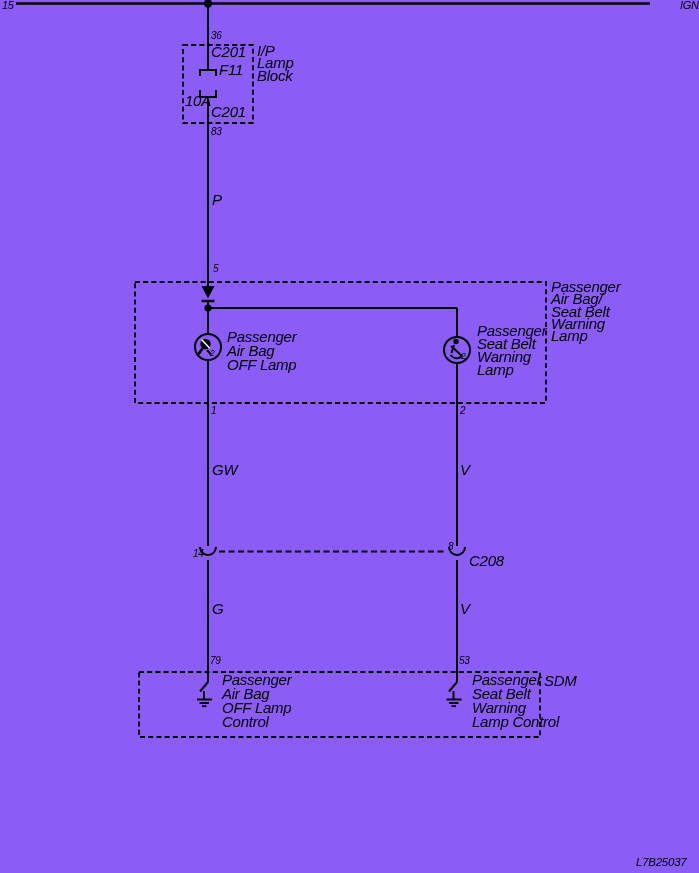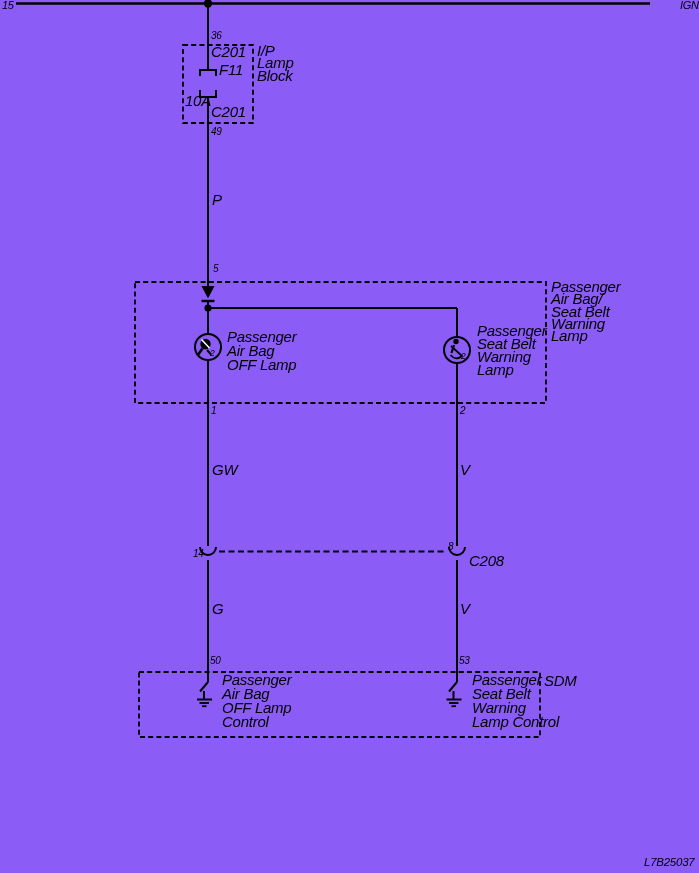--- a/index.html
+++ b/index.html
@@ -92,21 +92,21 @@
   </svg>
 
   <div class="txt rail" style="left:2px;top:-1px;">15</div>
   <div class="txt rail" style="left:680px;top:-1px;">IGN1</div>
 
   <div class="txt pin" style="left:211px;top:30px;">36</div>
   <div class="txt" style="left:211px;top:46px;">C201</div>
   <div class="txt" style="left:219px;top:64px;">F11</div>
   <div class="txt" style="left:185px;top:75px;margin-top:20px;">10A</div>
   <div class="txt" style="left:211px;top:106px;">C201</div>
-  <div class="txt pin" style="left:211px;top:126px;">49</div>
+  <div class="txt pin" style="left:211px;top:126px;">83</div>
 
   <div class="txt lines lh12" style="left:257px;top:45px;">
     <span>I/P</span>
     <span>Lamp</span>
     <span>Block</span>
   </div>
 
   <div class="txt" style="left:212px;top:194px;">P</div>
   <div class="txt pin" style="left:213px;top:263px;">5</div>
 
@@ -139,34 +139,34 @@
   <div class="txt" style="left:212px;top:464px;">GW</div>
   <div class="txt" style="left:460px;top:464px;">V</div>
 
   <div class="txt pin" style="left:193px;top:548px;">14</div>
   <div class="txt pin" style="left:448px;top:541px;">8</div>
   <div class="txt" style="left:469px;top:555px;">C208</div>
 
   <div class="txt" style="left:212px;top:603px;">G</div>
   <div class="txt" style="left:460px;top:603px;">V</div>
 
-  <div class="txt pin" style="left:210px;top:655px;">50</div>
+  <div class="txt pin" style="left:210px;top:655px;">79</div>
   <div class="txt pin" style="left:459px;top:655px;">53</div>
 
   <div class="txt lines lh14" style="left:222px;top:673px;">
     <span>Passenger</span>
     <span>Air Bag</span>
     <span>OFF Lamp</span>
     <span>Control</span>
   </div>
 
   <div class="txt lines lh14" style="left:472px;top:673px;">
     <span>Passenger</span>
     <span>Seat Belt</span>
     <span>Warning</span>
     <span>Lamp Control</span>
   </div>
 
   <div class="txt" style="left:544px;top:675px;font-size:15px;">SDM</div>
 
-  <div class="txt code" style="left:636px;top:856px;margin-left:8px;">L7B25037</div>
+  <div class="txt code" style="left:636px;top:856px;">L7B25037</div>
 
 </div>
 
 </body></html>

